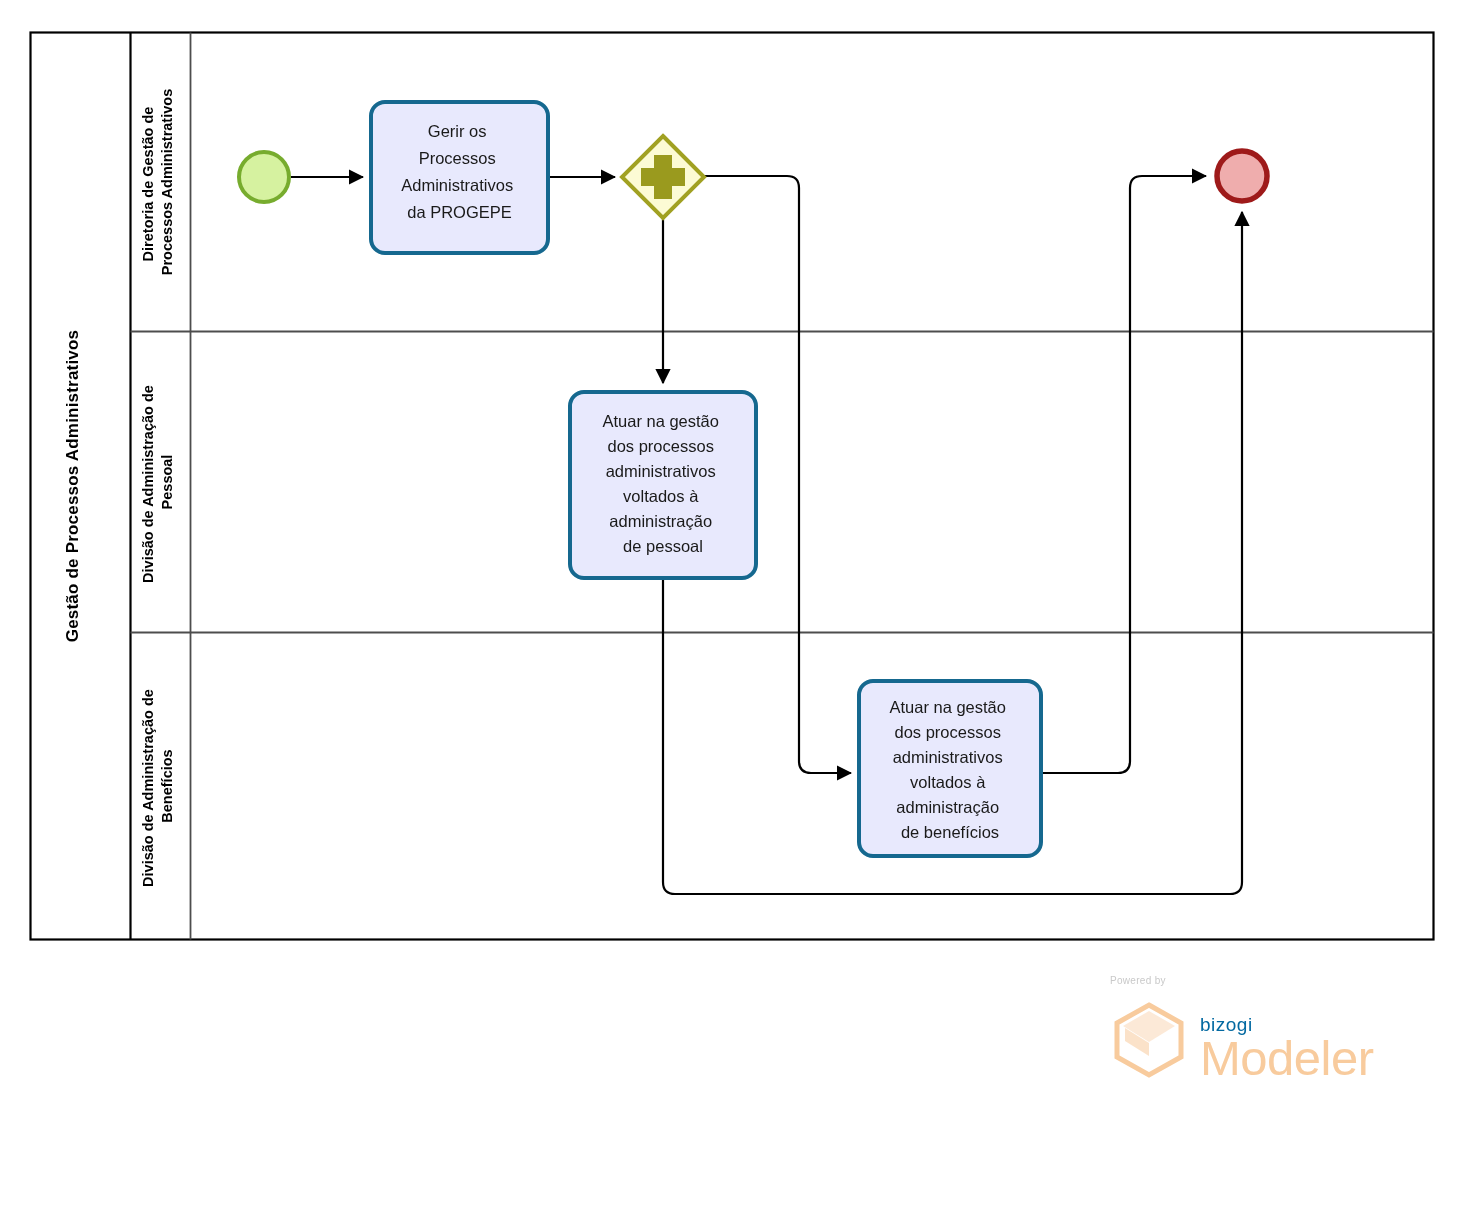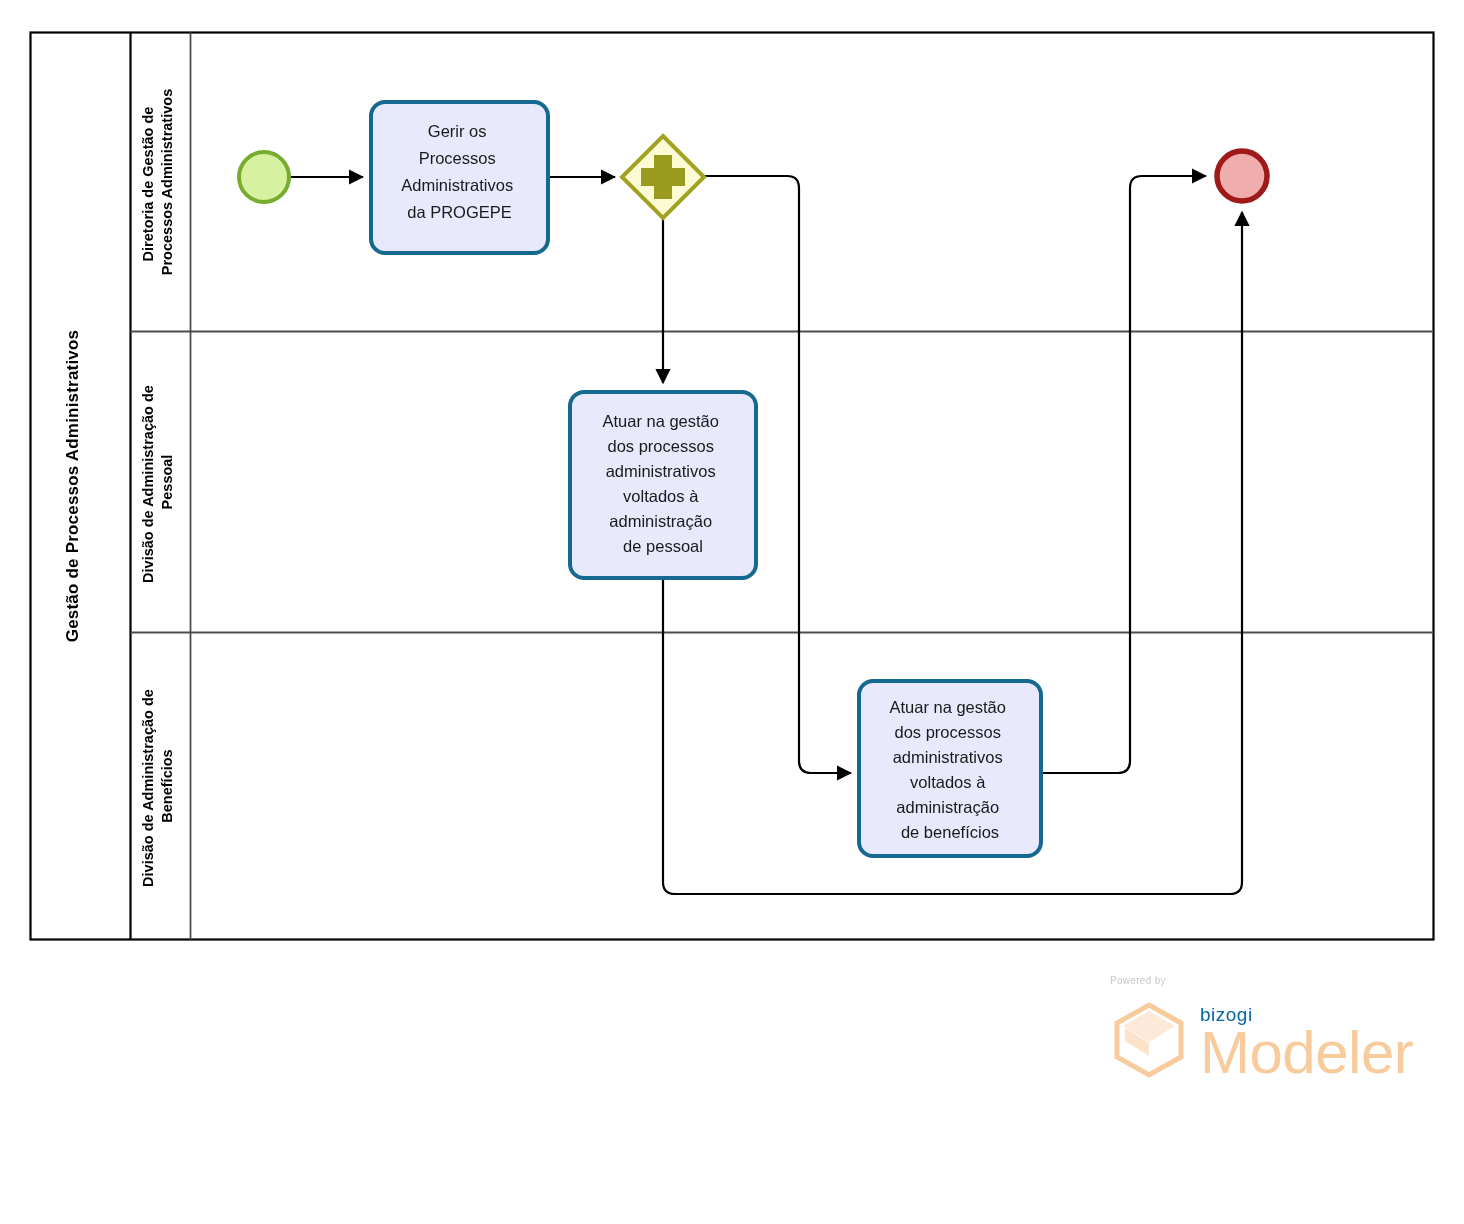--- a/index.html
+++ b/index.html
@@ -31,21 +31,21 @@
   }
   .bizogi-wrap{
     position:absolute;left:1108px;top:998px;
     display:flex;align-items:flex-end;gap:10px;
   }
   .bizogi-word{
     font-size:19px;color:#0369a1;line-height:1;
     margin-bottom:2px;letter-spacing:.5px;
   }
   .modeler-word{
-    font-size:60px;color:#f8cb9d;line-height:.9;letter-spacing:-.5px;
+    font-size:49px;color:#f8cb9d;line-height:.9;letter-spacing:-.5px;
     font-family:"Liberation Sans", sans-serif;
   }
   .logo-col{display:flex;flex-direction:column;}
 </style>
 </head>
 <body>
 
 <div id="canvas">
 
   <svg id="diagram" viewBox="0 0 1464 1224">

